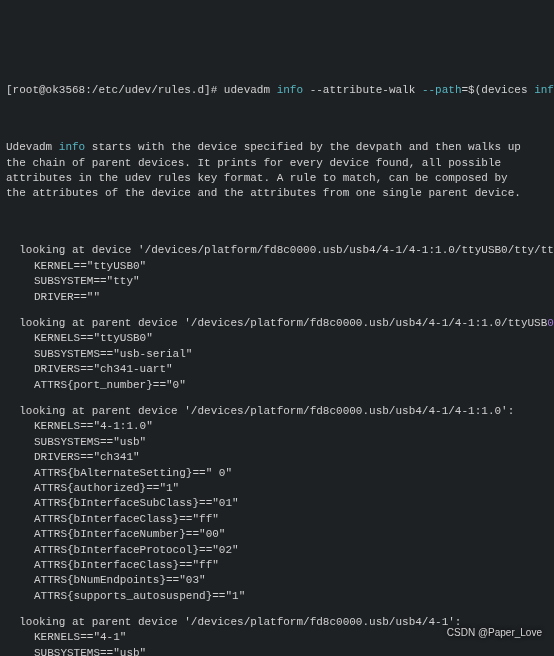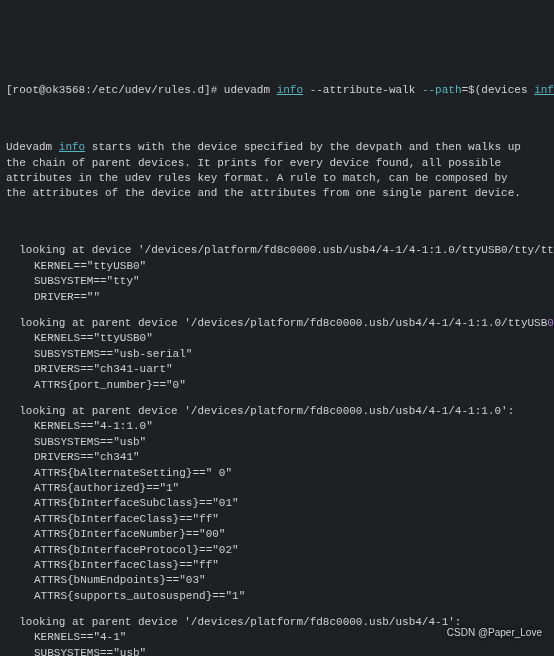--- a/index.html
+++ b/index.html
@@ -11,21 +11,21 @@
     line-height: 1.4;
     padding: 6px;
     width: 554px;
     height: 656px;
     overflow: hidden;
     position: relative;
     white-space: pre;
   }
   .prompt { color: #d0d0d0; }
   .cmd { color: #d0d0d0; }
-  .kw-info { color: #56b6c2; text-decoration: underline; }
+  .kw-info { color: #56b6c2; }
   .kw-path { color: #56b6c2; }
   .looking { color: #d0d0d0; }
   .highlight-purple { color: #a078d8; }
   .blank { height: 11px; }
   .indent2 { padding-left: 28px; }
   .para { white-space: normal; max-width: 520px; }
   .watermark {
     position: absolute;
     bottom: 16px;
     right: 12px;

